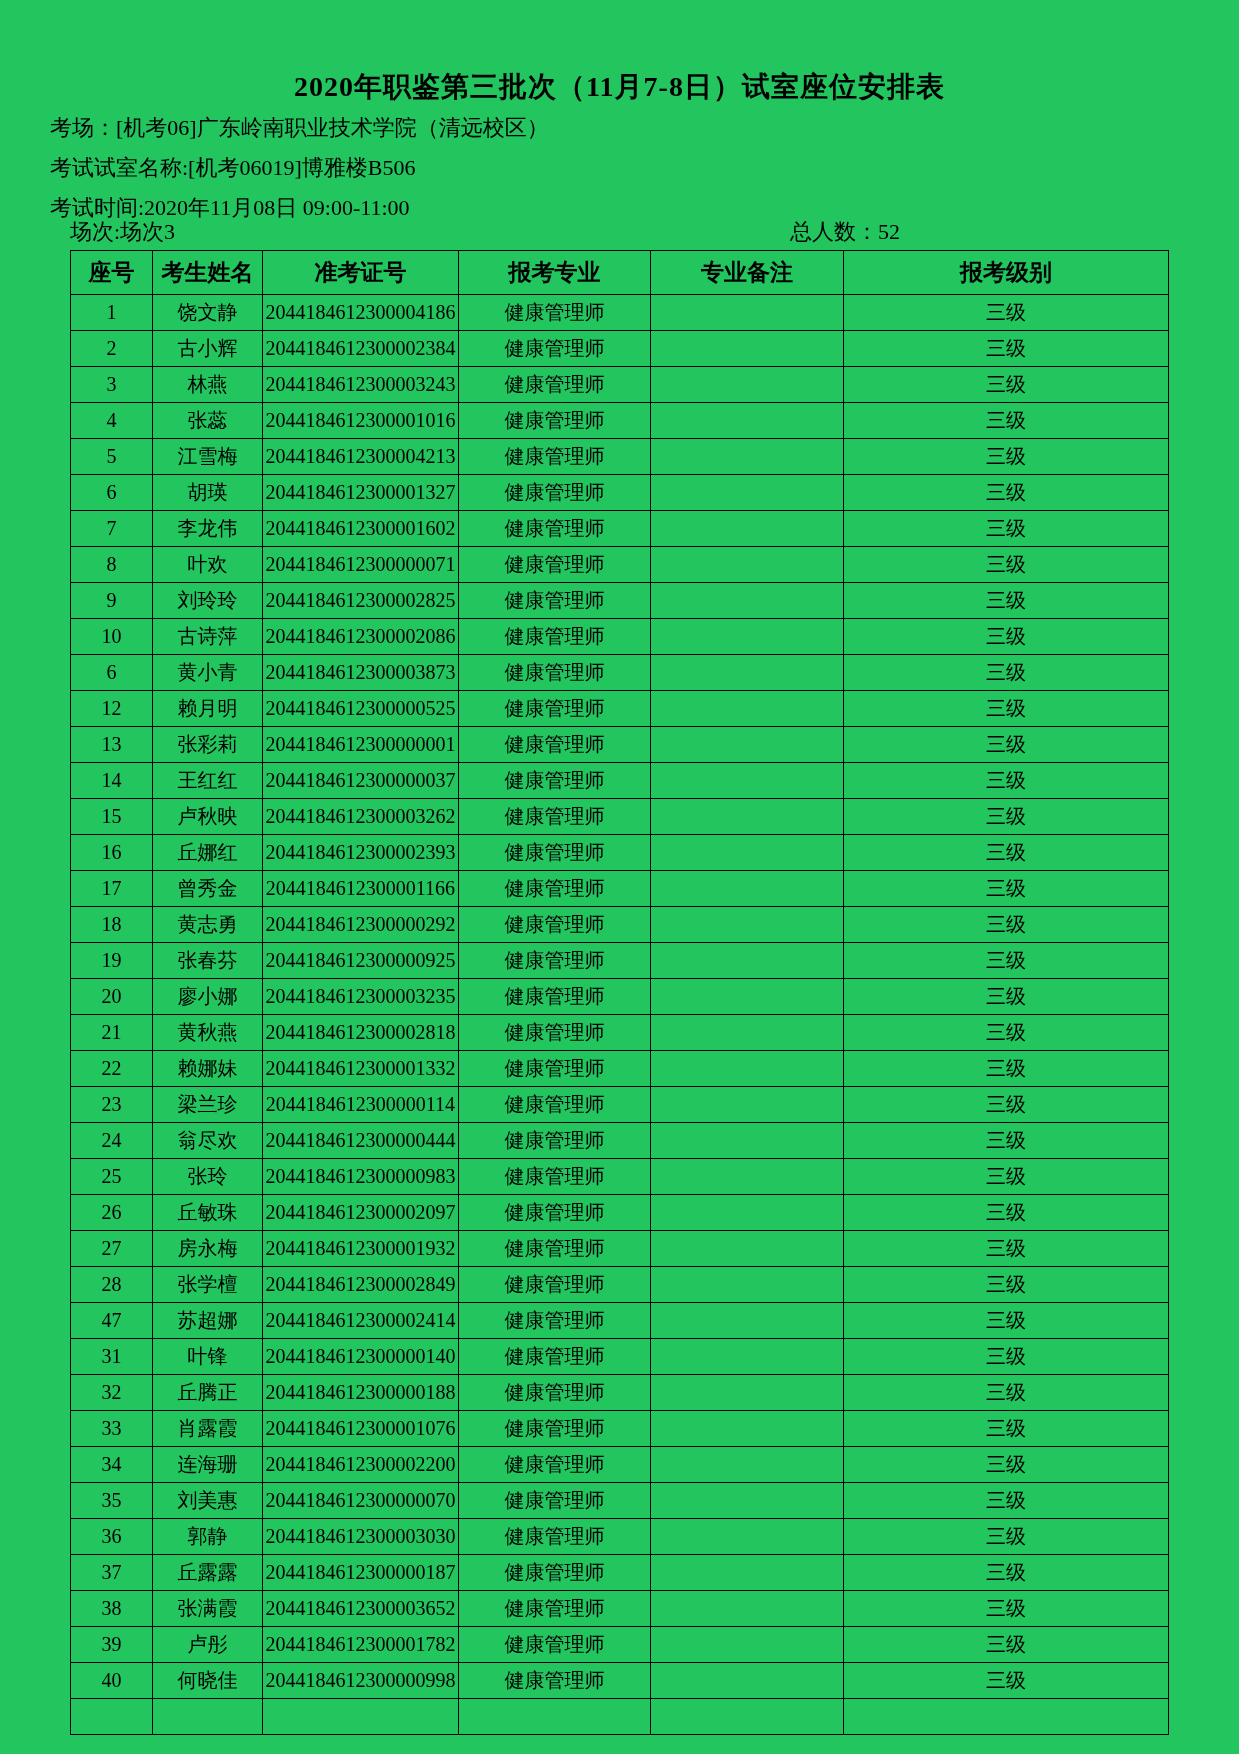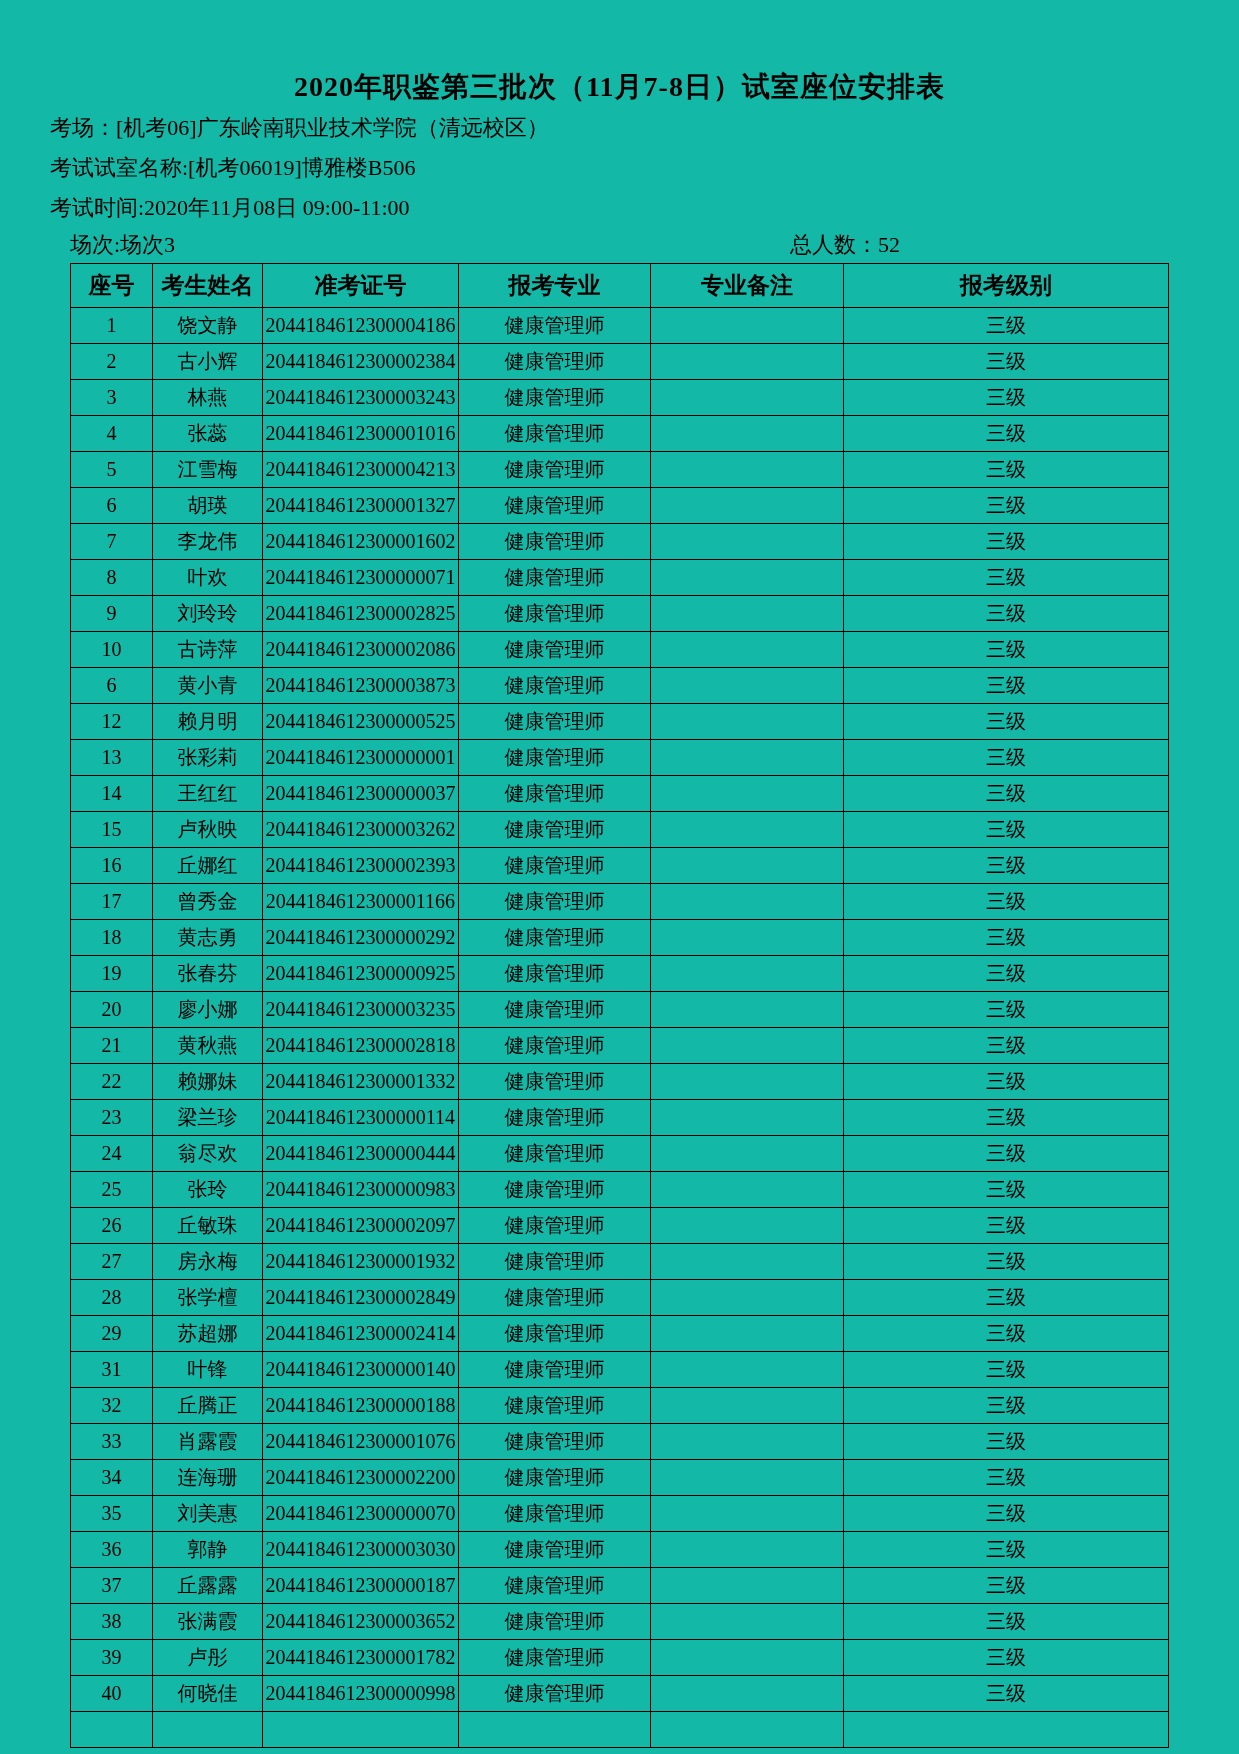--- a/index.html
+++ b/index.html
@@ -1,20 +1,20 @@
 <!DOCTYPE html>
 <html><head>
 <meta charset="utf-8">
 <style>
   html, body { margin: 0; padding: 0; background: #ffffff; }
   .page {
     position: relative;
     width: 1239px;
     height: 1754px;
-    background: #14b8a6;
+    background: #22c55e;
     color: #000000;
     font-family: "Liberation Serif", "DejaVu Serif", serif;
     overflow: hidden;
     box-sizing: border-box;
   }
   .title {
     margin: 0;
     padding-top: 70px;
     text-align: center;
     font-size: 28px;
@@ -24,21 +24,20 @@
   }
   .info-line {
     margin-left: 50px;
     font-size: 22px;
     line-height: 24px;
   }
   .info-line.first { margin-top: 12px; }
   .info-line.next  { margin-top: 16px; }
   .session-row {
     margin-left: 70px;
-    margin-top: 13px;
     width: 830px;
     display: flex;
     justify-content: space-between;
     font-size: 22px;
     line-height: 24px;
   }
   table.seating-table {
     margin-left: 70px;
     margin-top: 6px;
     width: 1098px;
@@ -324,21 +323,21 @@
         </tr>
         <tr>
           <td>28</td>
           <td>张学檀</td>
           <td>2044184612300002849</td>
           <td>健康管理师</td>
           <td></td>
           <td>三级</td>
         </tr>
         <tr>
-          <td>29</td>
+          <td>47</td>
           <td>苏超娜</td>
           <td>2044184612300002414</td>
           <td>健康管理师</td>
           <td></td>
           <td>三级</td>
         </tr>
         <tr>
           <td>31</td>
           <td>叶锋</td>
           <td>2044184612300000140</td>

